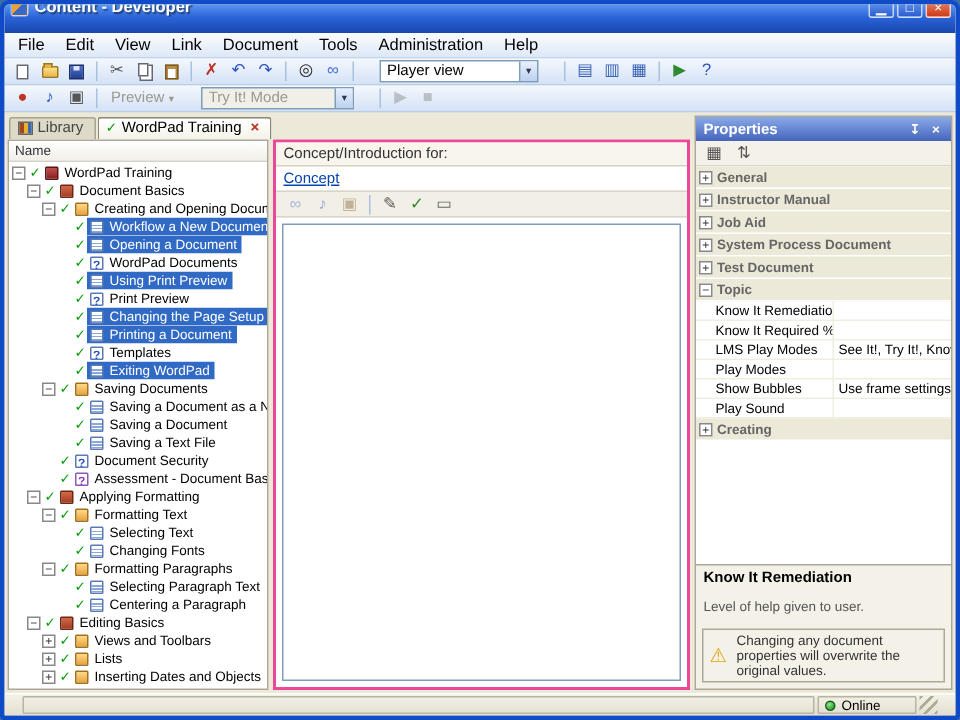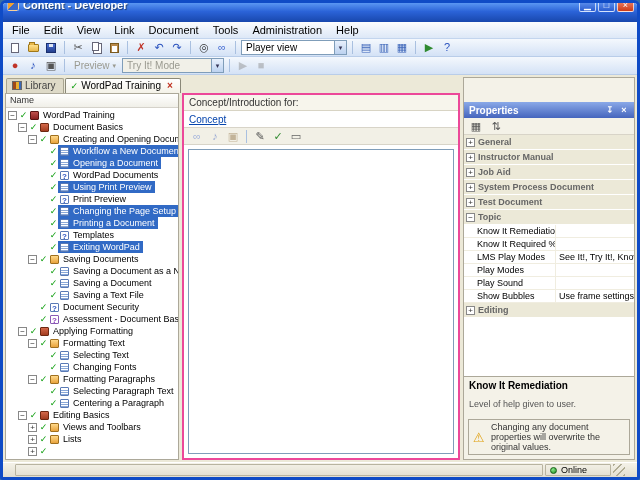--- a/index.html
+++ b/index.html
@@ -24,21 +24,21 @@
     background:linear-gradient(180deg,#fbfcfe,#dde8f7);border-bottom:1px solid #c3d5ee;}
   .menu-item{padding:2px 7px;font-size:11px;text-align:center;}
   .toolbar{height:18px;flex:0 0 18px;display:flex;align-items:center;padding:0 3px;
     background:linear-gradient(180deg,#f4f8fd,#d4e2f6);border-bottom:1px solid #b9cde9;}
   .tb-btn{width:18px;height:16px;display:inline-flex;align-items:center;justify-content:center;border-radius:2px;}
   .tb-btn .glyph{font-size:11px;line-height:11px;}
   .tb-btn.disabled{opacity:.45;}
   .tb-sep{width:1px;height:13px;background:#a9c0e0;margin:0 4px;}
   .tb-label{display:inline-flex;align-items:center;gap:3px;padding:1px 5px;font-size:10px;}
   .tb-label.disabled{color:#9a9a90;}
-  .combo{display:inline-flex;align-items:center;height:15px;background:#fff;border:1px solid #7f9db9;margin:0 1px;}
+  .combo{display:inline-flex;align-items:center;height:15px;background:#fff;border:1px solid #7f9db9;margin:0 13px;}
   .combo .combo-text{flex:1;padding-left:4px;font-size:10px;white-space:nowrap;overflow:hidden;}
   .combo .combo-arrow{width:12px;height:13px;font-size:7px;line-height:13px;text-align:center;
     background:linear-gradient(180deg,#e8f0fc,#bcd2f0);border-left:1px solid #7f9db9;color:#335;}
   .combo.disabled{background:#f1f0e8;color:#9a9a90;}
   .arrow-sm{font-size:7px;}
   
   .gi-page{width:8px;height:10px;background:#fff;border:1px solid #667;}
   .gi-folder{width:11px;height:8px;background:linear-gradient(#ffe08a,#e8b84b);border:1px solid #a07818;border-radius:1px;position:relative;}
   .gi-folder::before{content:"";position:absolute;top:-3px;left:0;width:4px;height:2px;background:#e8b84b;border:1px solid #a07818;border-bottom:none;}
   .gi-disk{width:10px;height:10px;background:linear-gradient(#4a6fd4,#24408e);border:1px solid #1a2f6e;position:relative;}
@@ -83,21 +83,21 @@
   .editor-panel{flex:1;background:#fff;border:2px solid #ec4899;display:flex;flex-direction:column;min-width:0;}
   .editor-header{height:16px;flex:0 0 16px;background:#f7f5ec;border-bottom:1px solid #d8d4c4;
     padding:2px 5px;font-size:10px;color:#333;}
   .concept-link{display:inline-block;margin:3px 0 2px 5px;color:#0645ad;text-decoration:underline;font-size:10px;cursor:pointer;}
   .editor-toolbar{height:18px;flex:0 0 18px;display:flex;align-items:center;background:#f2f0e6;
     border-top:1px solid #d8d4c8;border-bottom:1px solid #d8d4c8;padding:0 4px;}
   .editor-canvas{flex:1;margin:4px;border:1px solid #7f9db9;background:#fff;}
   
   .props-panel{width:172px;flex:0 0 172px;border:1px solid #aca899;background:#f4f2e8;display:flex;flex-direction:column;min-height:0;}
   .props-titlebar{height:16px;flex:0 0 16px;display:flex;align-items:center;padding:0 3px 0 5px;
-    background:linear-gradient(180deg,#8aa9e8,#4565bd);color:#fff;font-weight:bold;font-size:10px;margin-top:24px;}
+    background:linear-gradient(180deg,#8aa9e8,#4565bd);color:#fff;font-weight:bold;font-size:10px;}
   .props-titlebar .spacer{flex:1;}
   .pp-btn{width:14px;text-align:center;color:#fff;font-size:9px;}
   .props-toolbar{height:17px;flex:0 0 17px;display:flex;align-items:center;gap:2px;padding:0 3px;
     background:#f4f2e8;border-bottom:1px solid #d8d4c8;}
   .props-grid{flex:1;background:#fff;overflow:hidden;font-size:9px;}
   .pg-cat{height:15px;display:flex;align-items:center;background:#ece9d8;color:#666;font-weight:bold;
     border-bottom:1px solid #fff;padding-left:2px;white-space:nowrap;overflow:hidden;}
   .pg-exp{width:9px;height:9px;flex:0 0 9px;border:1px solid #888;background:#fff;color:#333;font-weight:normal;
     font-size:8px;line-height:7px;text-align:center;margin-right:3px;}
   .pg-row{height:13px;display:flex;border-bottom:1px solid #f0ede0;align-items:center;}
@@ -471,20 +471,24 @@
                 <span class="toggle">+</span>
                 <span class="chk">✓</span>
                 <span class="row-core">
                   <span class="ti ti-lesson"></span>
                   <span class="tree-label">Lists</span>
                 </span>
               </div>
               <div class="tree-row" style="padding-left: 22px;">
                 <span class="toggle">+</span>
                 <span class="chk">✓</span>
+                <span class="row-core">
+                  <span class="ti ti-lesson"></span>
+                  <span class="tree-label">Inserting Dates and Objects</span>
+                </span>
               </div>
             </div>
         </div>
         <div class="editor-panel">
           <div class="editor-header">Concept/Introduction for:</div>
           <a class="concept-link">Concept</a>
           <div class="editor-toolbar" id="edtb">
               <span class="tb-btn disabled">
                 <span class="glyph" style="color: rgb(74, 111, 212);">∞</span>
               </span>
@@ -560,30 +564,30 @@
           </div>
           <div class="pg-row">
             <span class="pg-name">LMS Play Modes</span>
             <span class="pg-value">See It!, Try It!, Know It?</span>
           </div>
           <div class="pg-row">
             <span class="pg-name">Play Modes</span>
             <span class="pg-value"></span>
           </div>
           <div class="pg-row">
+            <span class="pg-name">Show Bubbles</span>
+            <span class="pg-value">Use frame settings</span>
+          </div>
+          <div class="pg-row">
             <span class="pg-name">Play Sound</span>
             <span class="pg-value"></span>
           </div>
-          <div class="pg-row">
-            <span class="pg-name">Show Bubbles</span>
-            <span class="pg-value">Use frame settings</span>
-          </div>
           <div class="pg-cat">
             <span class="pg-exp">+</span>
-            <span>Editing</span>
+            <span>Creating</span>
           </div>
         </div>
       <div class="props-desc">
         <div class="pd-title">Know It Remediation</div>
         <div class="pd-text">Level of help given to user.</div>
       </div>
       <div class="props-warning">
         <span class="warn-ic">⚠</span>
         <span class="warn-text">Changing any document properties will overwrite the original values.</span>
       </div>

